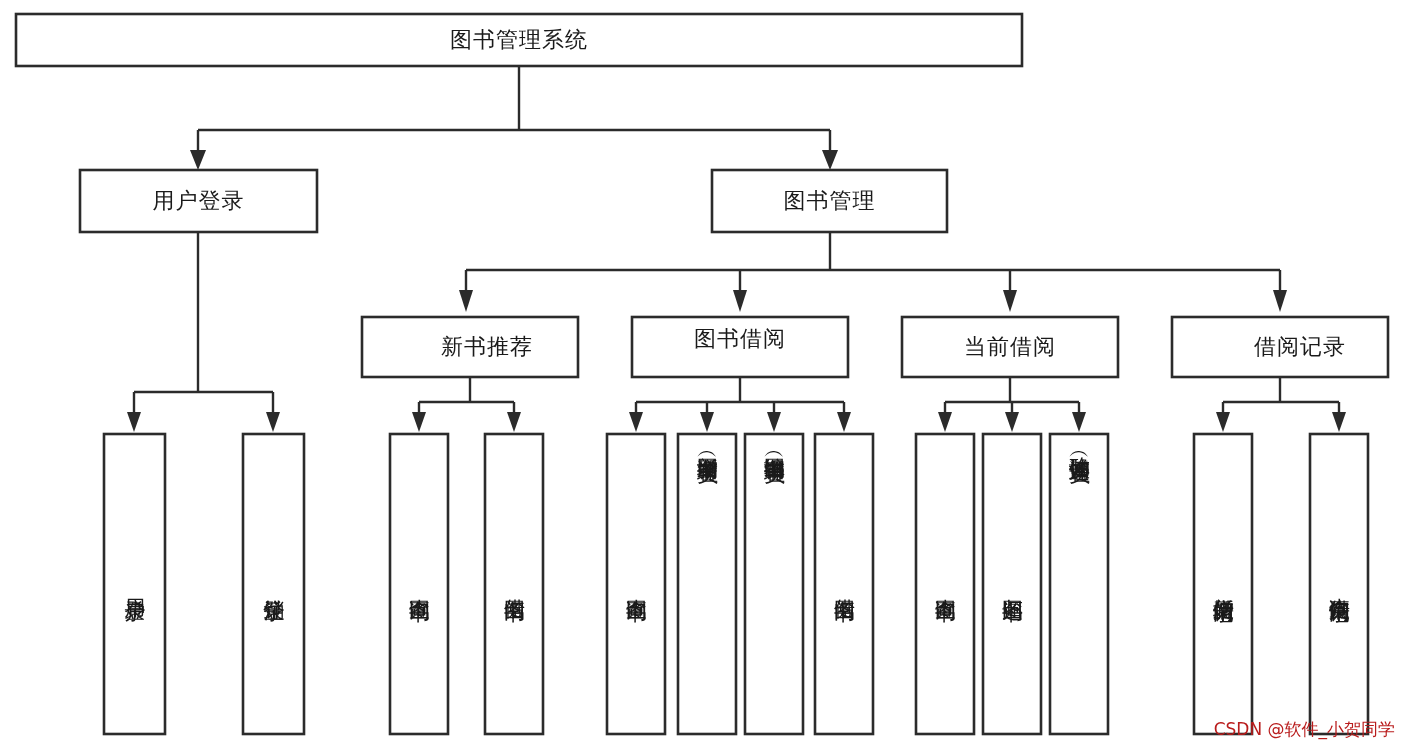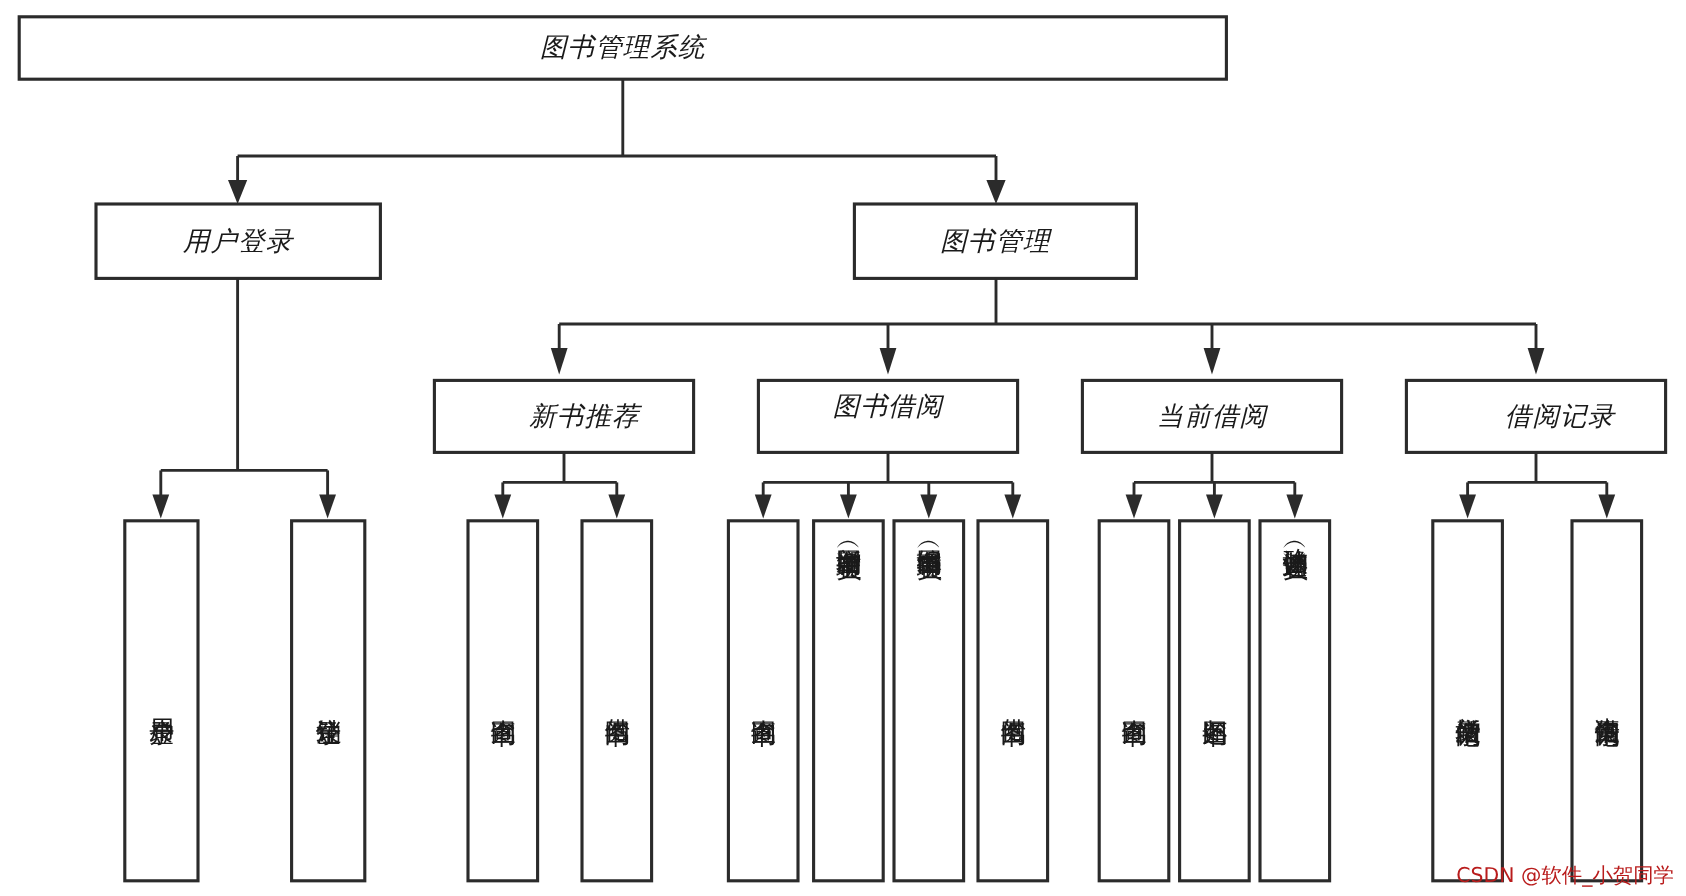--- a/index.html
+++ b/index.html
@@ -59,21 +59,20 @@
     letter-spacing: 1px;
     white-space: nowrap;
     text-align: center;
   }
   .h-text-wrap {
     position: absolute;
     display: flex;
     align-items: center;
     justify-content: center;
     pointer-events: none;
-    font-style: italic;
   }
   .h-text {
     font-family: "DejaVu Sans", "Liberation Sans", sans-serif;
     font-size: 22px;
     color: #1a1a1a;
     letter-spacing: 1px;
     white-space: nowrap;
   }
   .watermark {
     position: absolute;

